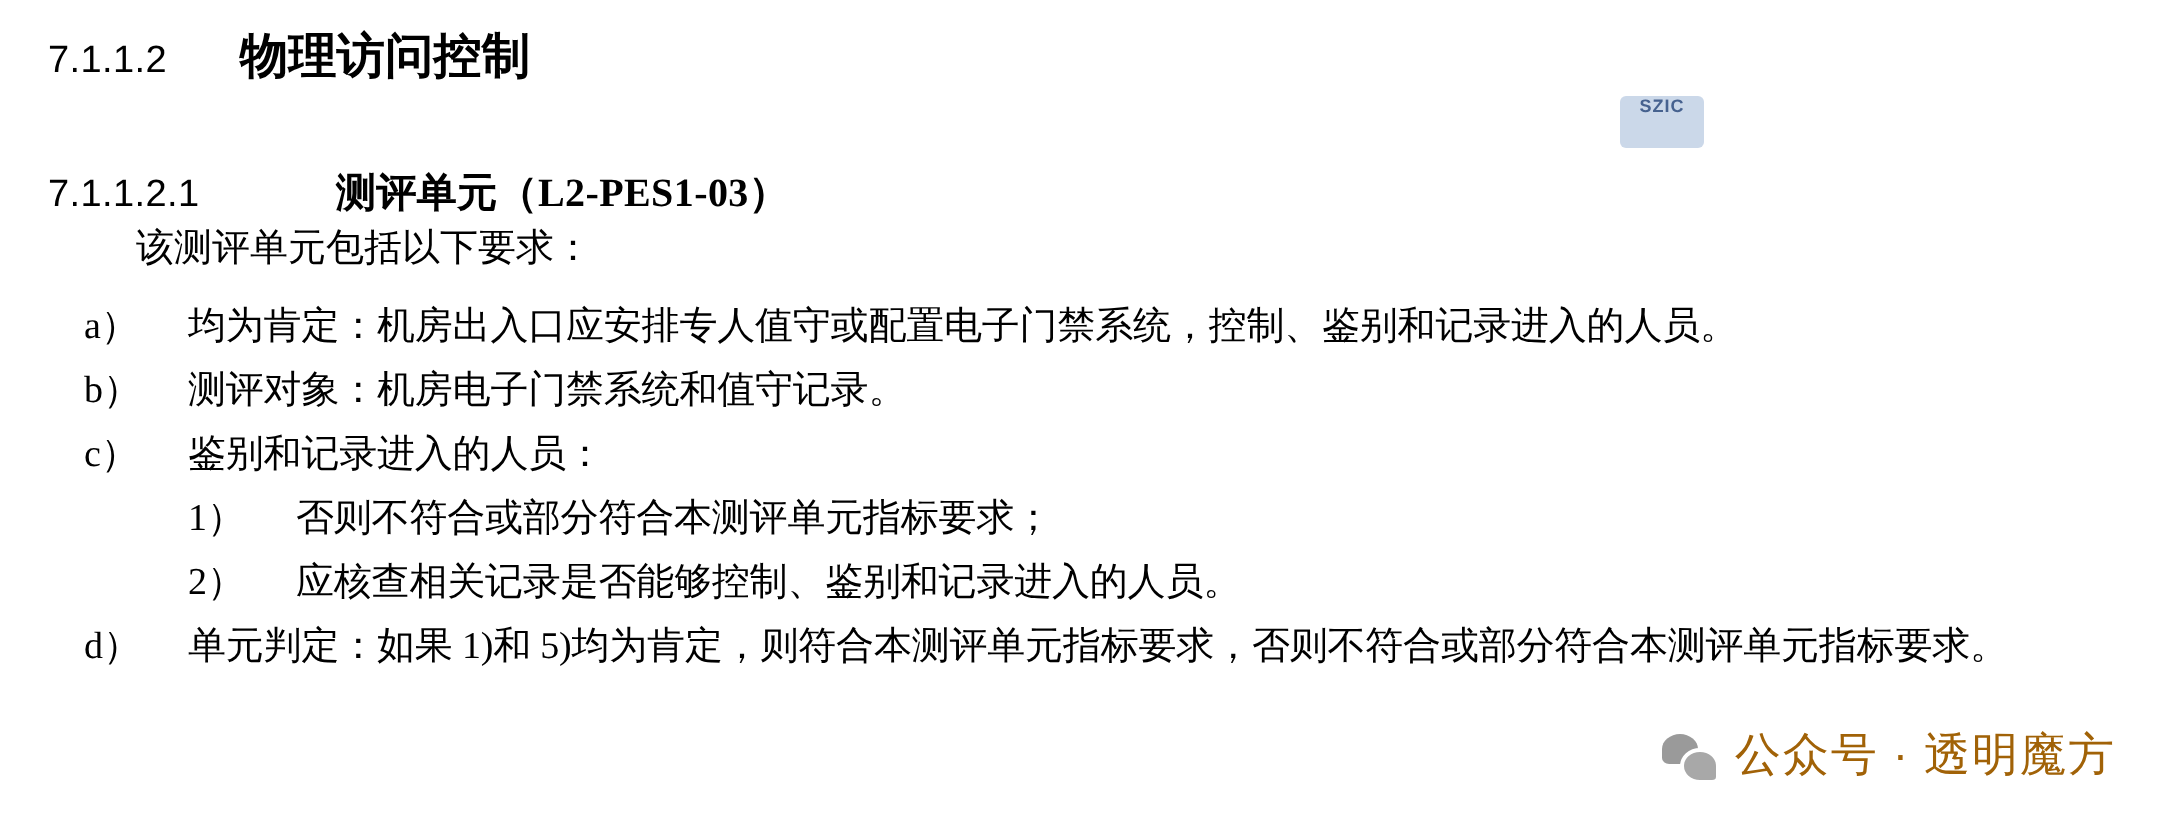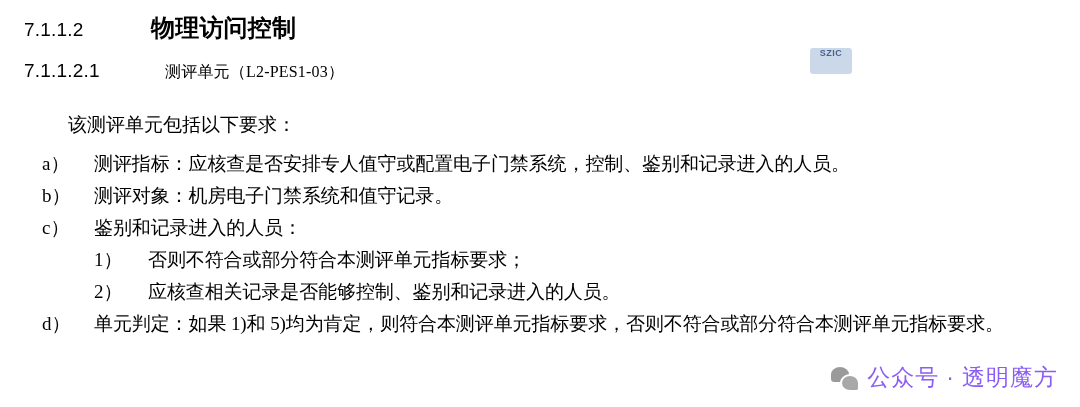--- a/index.html
+++ b/index.html
@@ -22,21 +22,20 @@
     box-sizing: border-box;
   }
 
   
   .heading {
     display: flex;
     align-items: baseline;
     font-weight: bold;
     font-size: 20px;
     letter-spacing: 0.2px;
-    gap: 31px;
   }
   .heading .num {
     font-family: "Liberation Sans", sans-serif;
     font-weight: normal;
     font-size: 19px;
   }
   #h1 {
     position: absolute;
     left: 24px;
     top: 12px;
@@ -53,25 +52,27 @@
   }
   #h2 {
     position: absolute;
     left: 24px;
     top: 60px;
   }
   #h2 .num {
     width: 110px;
     display: inline-block;
     font-weight: normal;
+    margin-top: 27px;
   }
   #h2 .txt {
     font-family: "Liberation Serif", serif;
-    font-weight: normal;
-    font-size: 16px;
+    font-weight: bold;
+    font-size: 20px;
+    margin-left: 34px;
   }
 
   
   .intro {
     position: absolute;
     left: 68px;
     top: 110px;
     font-size: 19px;
     line-height: 30px;
   }
@@ -128,21 +129,21 @@
     letter-spacing: 0.5px;
   }
 
   
   .promo {
     position: absolute;
     right: 22px;
     bottom: 14px;
     display: flex;
     align-items: center;
-    color: #8b5cf6;
+    color: #a16207;
     font-family: "Liberation Sans", sans-serif;
     font-size: 23px;
     letter-spacing: 1px;
   }
   .promo .wechat-icon {
     width: 26px;
     height: 22px;
     margin-right: 10px;
     position: relative;
   }
@@ -183,21 +184,21 @@
     <span class="num">7.1.1.2.1</span>
     <span class="txt">测评单元（L2-PES1-03）</span>
   </div>
 
   <div class="intro">该测评单元包括以下要求：</div>
 
   <div class="list">
 
     <div class="item">
       <span class="marker">a）</span>
-      <span class="content">测评指标：应核查是否安排专人值守或配置电子门禁系统，控制、鉴别和记录进入的人员。</span>
+      <span class="content">均为肯定：机房出入口应安排专人值守或配置电子门禁系统，控制、鉴别和记录进入的人员。</span>
     </div>
 
     <div class="item">
       <span class="marker">b）</span>
       <span class="content">测评对象：机房电子门禁系统和值守记录。</span>
     </div>
 
     <div class="item">
       <span class="marker">c）</span>
       <span class="content">鉴别和记录进入的人员：</span>

